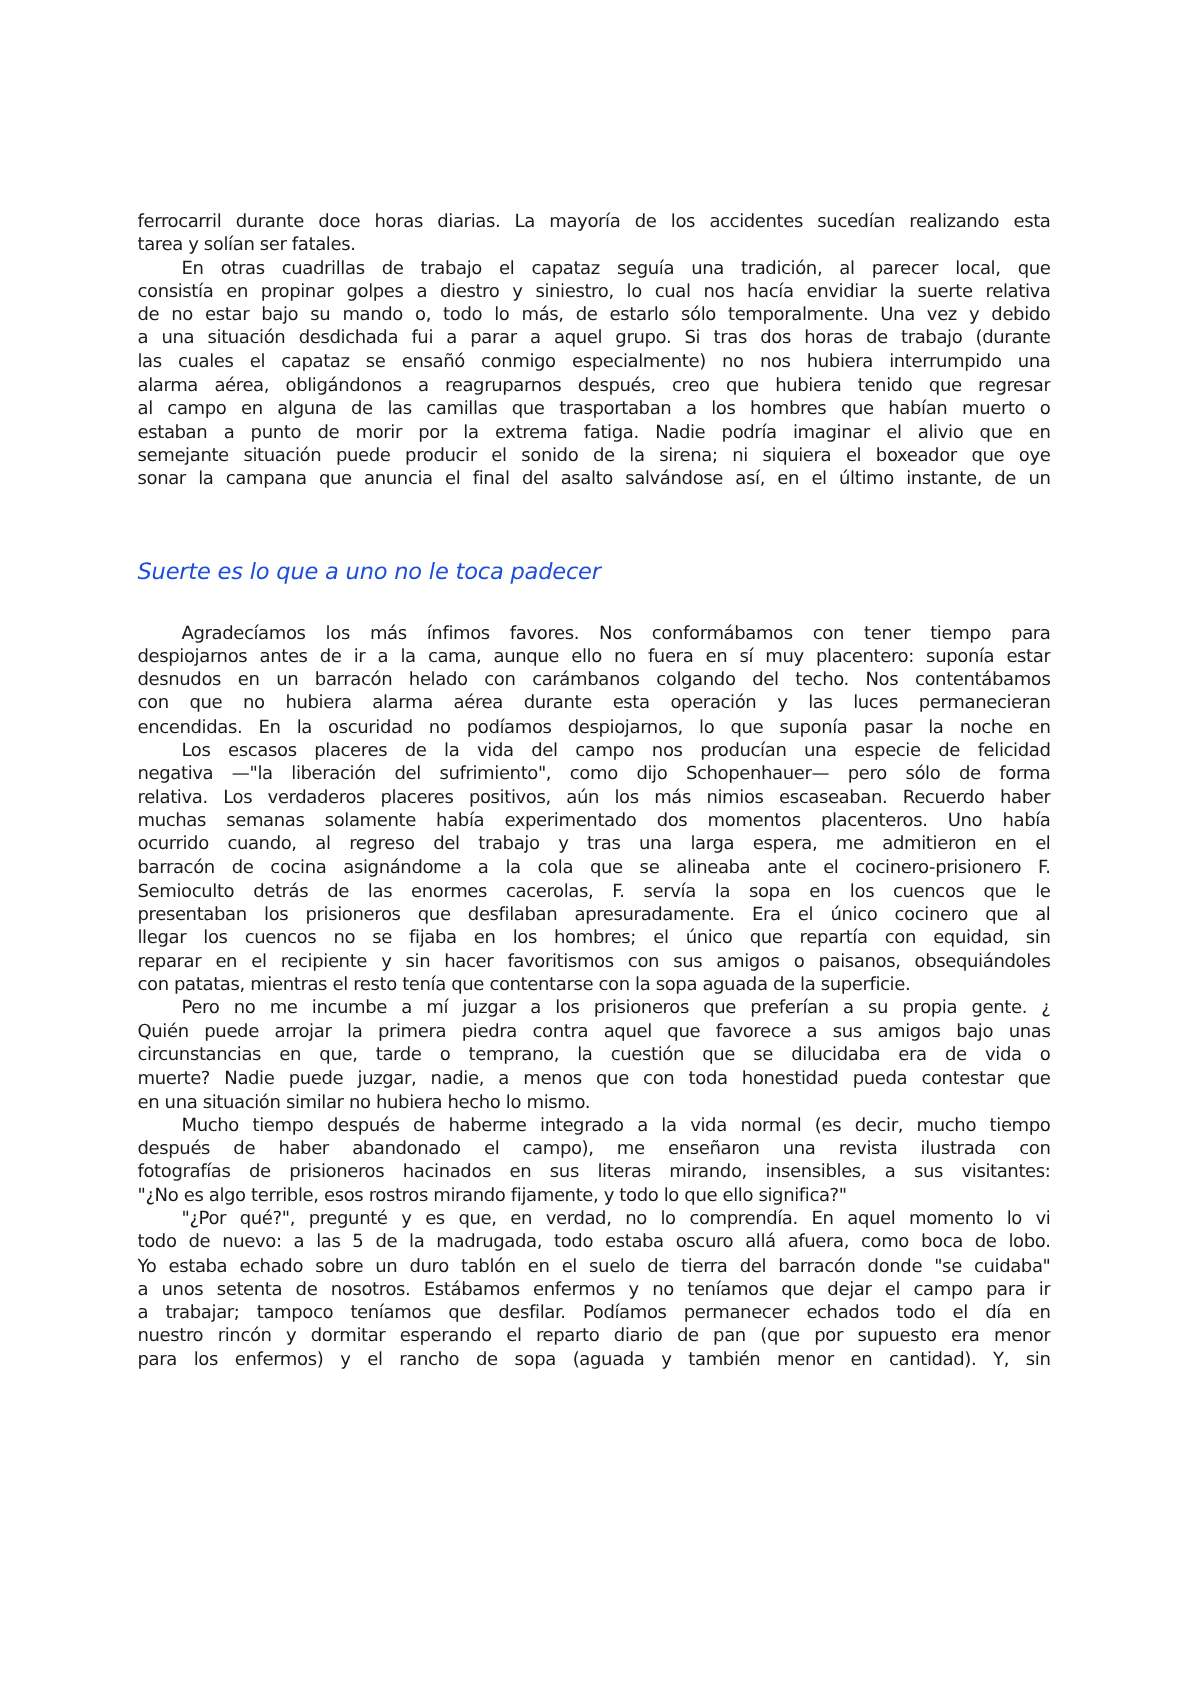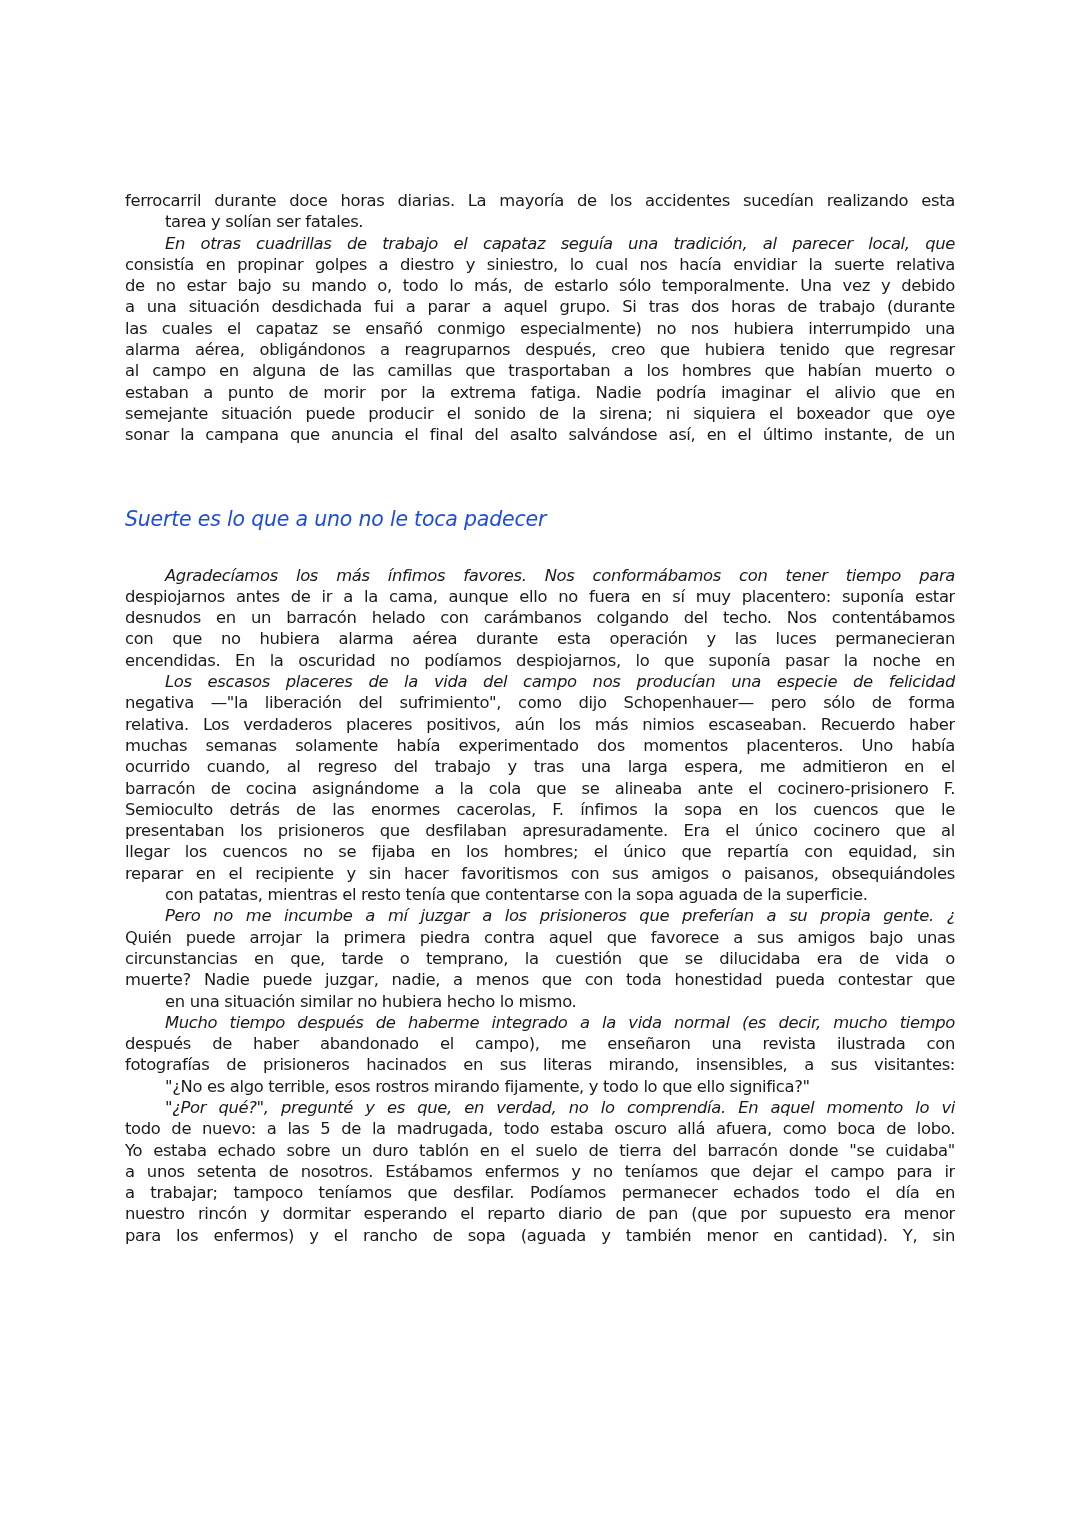--- a/index.html
+++ b/index.html
@@ -27,25 +27,23 @@
       line-height: 21.3px;
       font-size: 16.4px;
       letter-spacing: -0.35px;
       white-space: nowrap;
       text-align: justify;
       text-align-last: justify;
       overflow: hidden;
     }
     .line.last {
       text-align-last: left;
-      margin-left: 40px;
     }
     .line.indent {
       text-indent: 40px;
-      font-style: italic;
     }
     .heading {
       display: block;
       font-style: italic;
       font-size: 20.5px;
       letter-spacing: -0.2px;
       line-height: 26px;
       height: 26px;
       color: #1d4ed8;
       margin-top: 60px;
@@ -84,21 +82,21 @@
         <span class="line">con que no hubiera alarma aérea durante esta operación y las luces permanecieran</span>
         <span class="line">encendidas. En la oscuridad no podíamos despiojarnos, lo que suponía pasar la noche en</span>
       </div>
       <div class="para">
         <span class="line indent">Los escasos placeres de la vida del campo nos producían una especie de felicidad</span>
         <span class="line">negativa —"la liberación del sufrimiento", como dijo Schopenhauer— pero sólo de forma</span>
         <span class="line">relativa. Los verdaderos placeres positivos, aún los más nimios escaseaban. Recuerdo haber</span>
         <span class="line">muchas semanas solamente había experimentado dos momentos placenteros. Uno había</span>
         <span class="line">ocurrido cuando, al regreso del trabajo y tras una larga espera, me admitieron en el</span>
         <span class="line">barracón de cocina asignándome a la cola que se alineaba ante el cocinero-prisionero F.</span>
-        <span class="line">Semioculto detrás de las enormes cacerolas, F. ínfimos la sopa en los cuencos que le</span>
+        <span class="line">Semioculto detrás de las enormes cacerolas, F. servía la sopa en los cuencos que le</span>
         <span class="line">presentaban los prisioneros que desfilaban apresuradamente. Era el único cocinero que al</span>
         <span class="line">llegar los cuencos no se fijaba en los hombres; el único que repartía con equidad, sin</span>
         <span class="line">reparar en el recipiente y sin hacer favoritismos con sus amigos o paisanos, obsequiándoles</span>
         <span class="line last">con patatas, mientras el resto tenía que contentarse con la sopa aguada de la superficie.</span>
       </div>
       <div class="para">
         <span class="line indent">Pero no me incumbe a mí juzgar a los prisioneros que preferían a su propia gente. ¿</span>
         <span class="line">Quién puede arrojar la primera piedra contra aquel que favorece a sus amigos bajo unas</span>
         <span class="line">circunstancias en que, tarde o temprano, la cuestión que se dilucidaba era de vida o</span>
         <span class="line">muerte? Nadie puede juzgar, nadie, a menos que con toda honestidad pueda contestar que</span>

